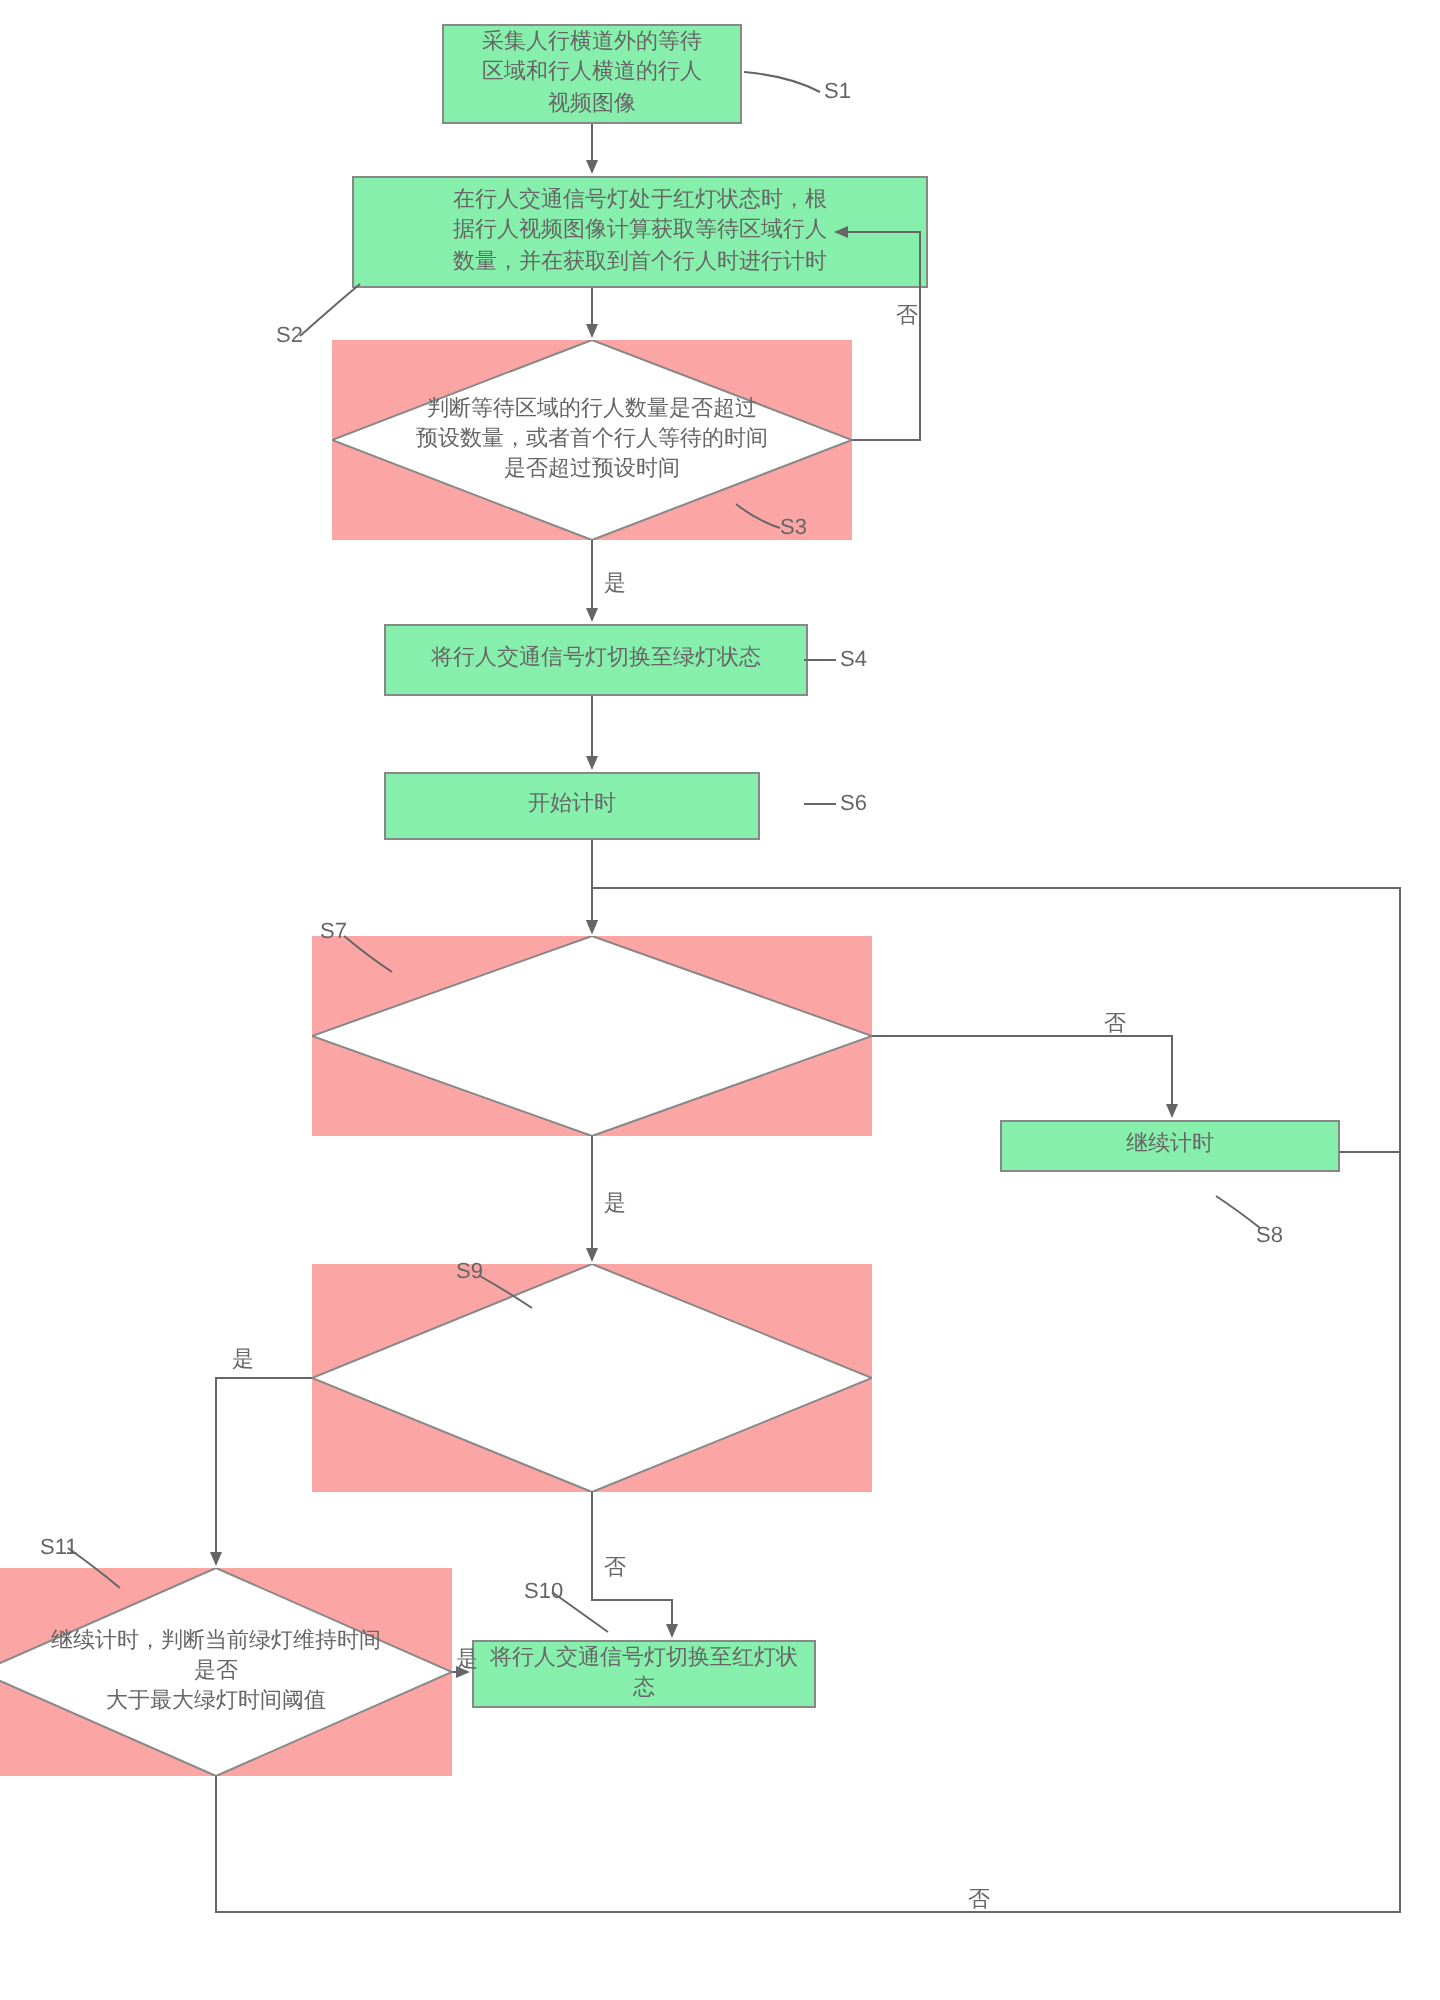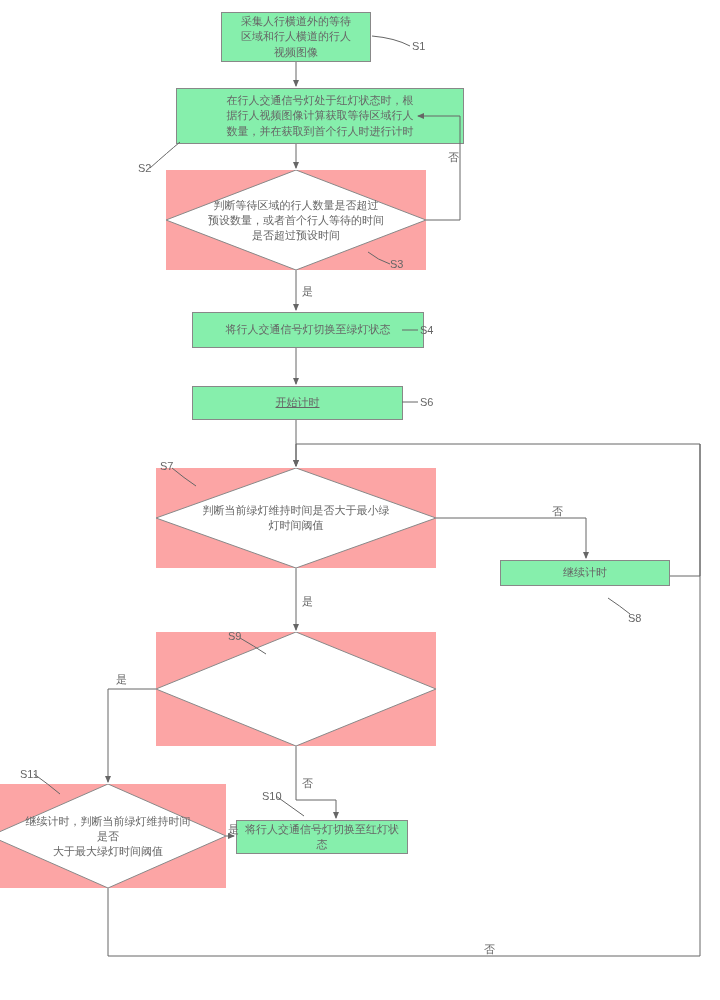--- a/index.html
+++ b/index.html
@@ -75,36 +75,34 @@
 <div class="diamond" style="left:166px; top:170px; width:260px; height:100px;">
   <svg width="260" height="100">
       <polygon points="130,0 260,50 130,100 0,50" fill="#fff" stroke="#888"></polygon>
     </svg>
   <div class="txt" style="white-space:pre-line;">判断等待区域的行人数量是否超过
 预设数量，或者首个行人等待的时间
 是否超过预设时间</div>
 </div>
 <div class="label" style="left:390px; top:258px;">S3</div>
 
-<div class="box" style="left:192px; top:312px; width:232px; height:36px;">
+<div class="box" style="left:192px; top:312px; width:212px; height:36px;">
   <span>将行人交通信号灯切换至绿灯状态</span>
 </div>
 <div class="label" style="left:420px; top:324px;">S4</div>
 
-<div class="box" style="left:192px; top:386px; width:211px; height:34px;text-decoration:underline;">
+<div class="box" style="left:192px; top:386px; width:188px; height:34px;">
   <span>开始计时</span>
 </div>
 <div class="label" style="left:420px; top:396px;">S6</div>
 
 <div class="diamond" style="left:156px; top:468px; width:280px; height:100px;">
   <svg width="280" height="100">
       <polygon points="140,0 280,50 140,100 0,50" fill="#fff" stroke="#888"></polygon>
     </svg>
-  <div class="txt" style="white-space:pre-line;">判断当前绿灯维持时间是否大于最小绿
-灯时间阈值</div>
 </div>
 <div class="label" style="left:160px; top:460px;">S7</div>
 
 <div class="box" style="left:500px; top:560px; width:170px; height:26px;">
   <span>继续计时</span>
 </div>
 <div class="label" style="left:628px; top:612px;">S8</div>
 
 <div class="diamond" style="left:156px; top:632px; width:280px; height:114px;">
   <svg width="280" height="114">

